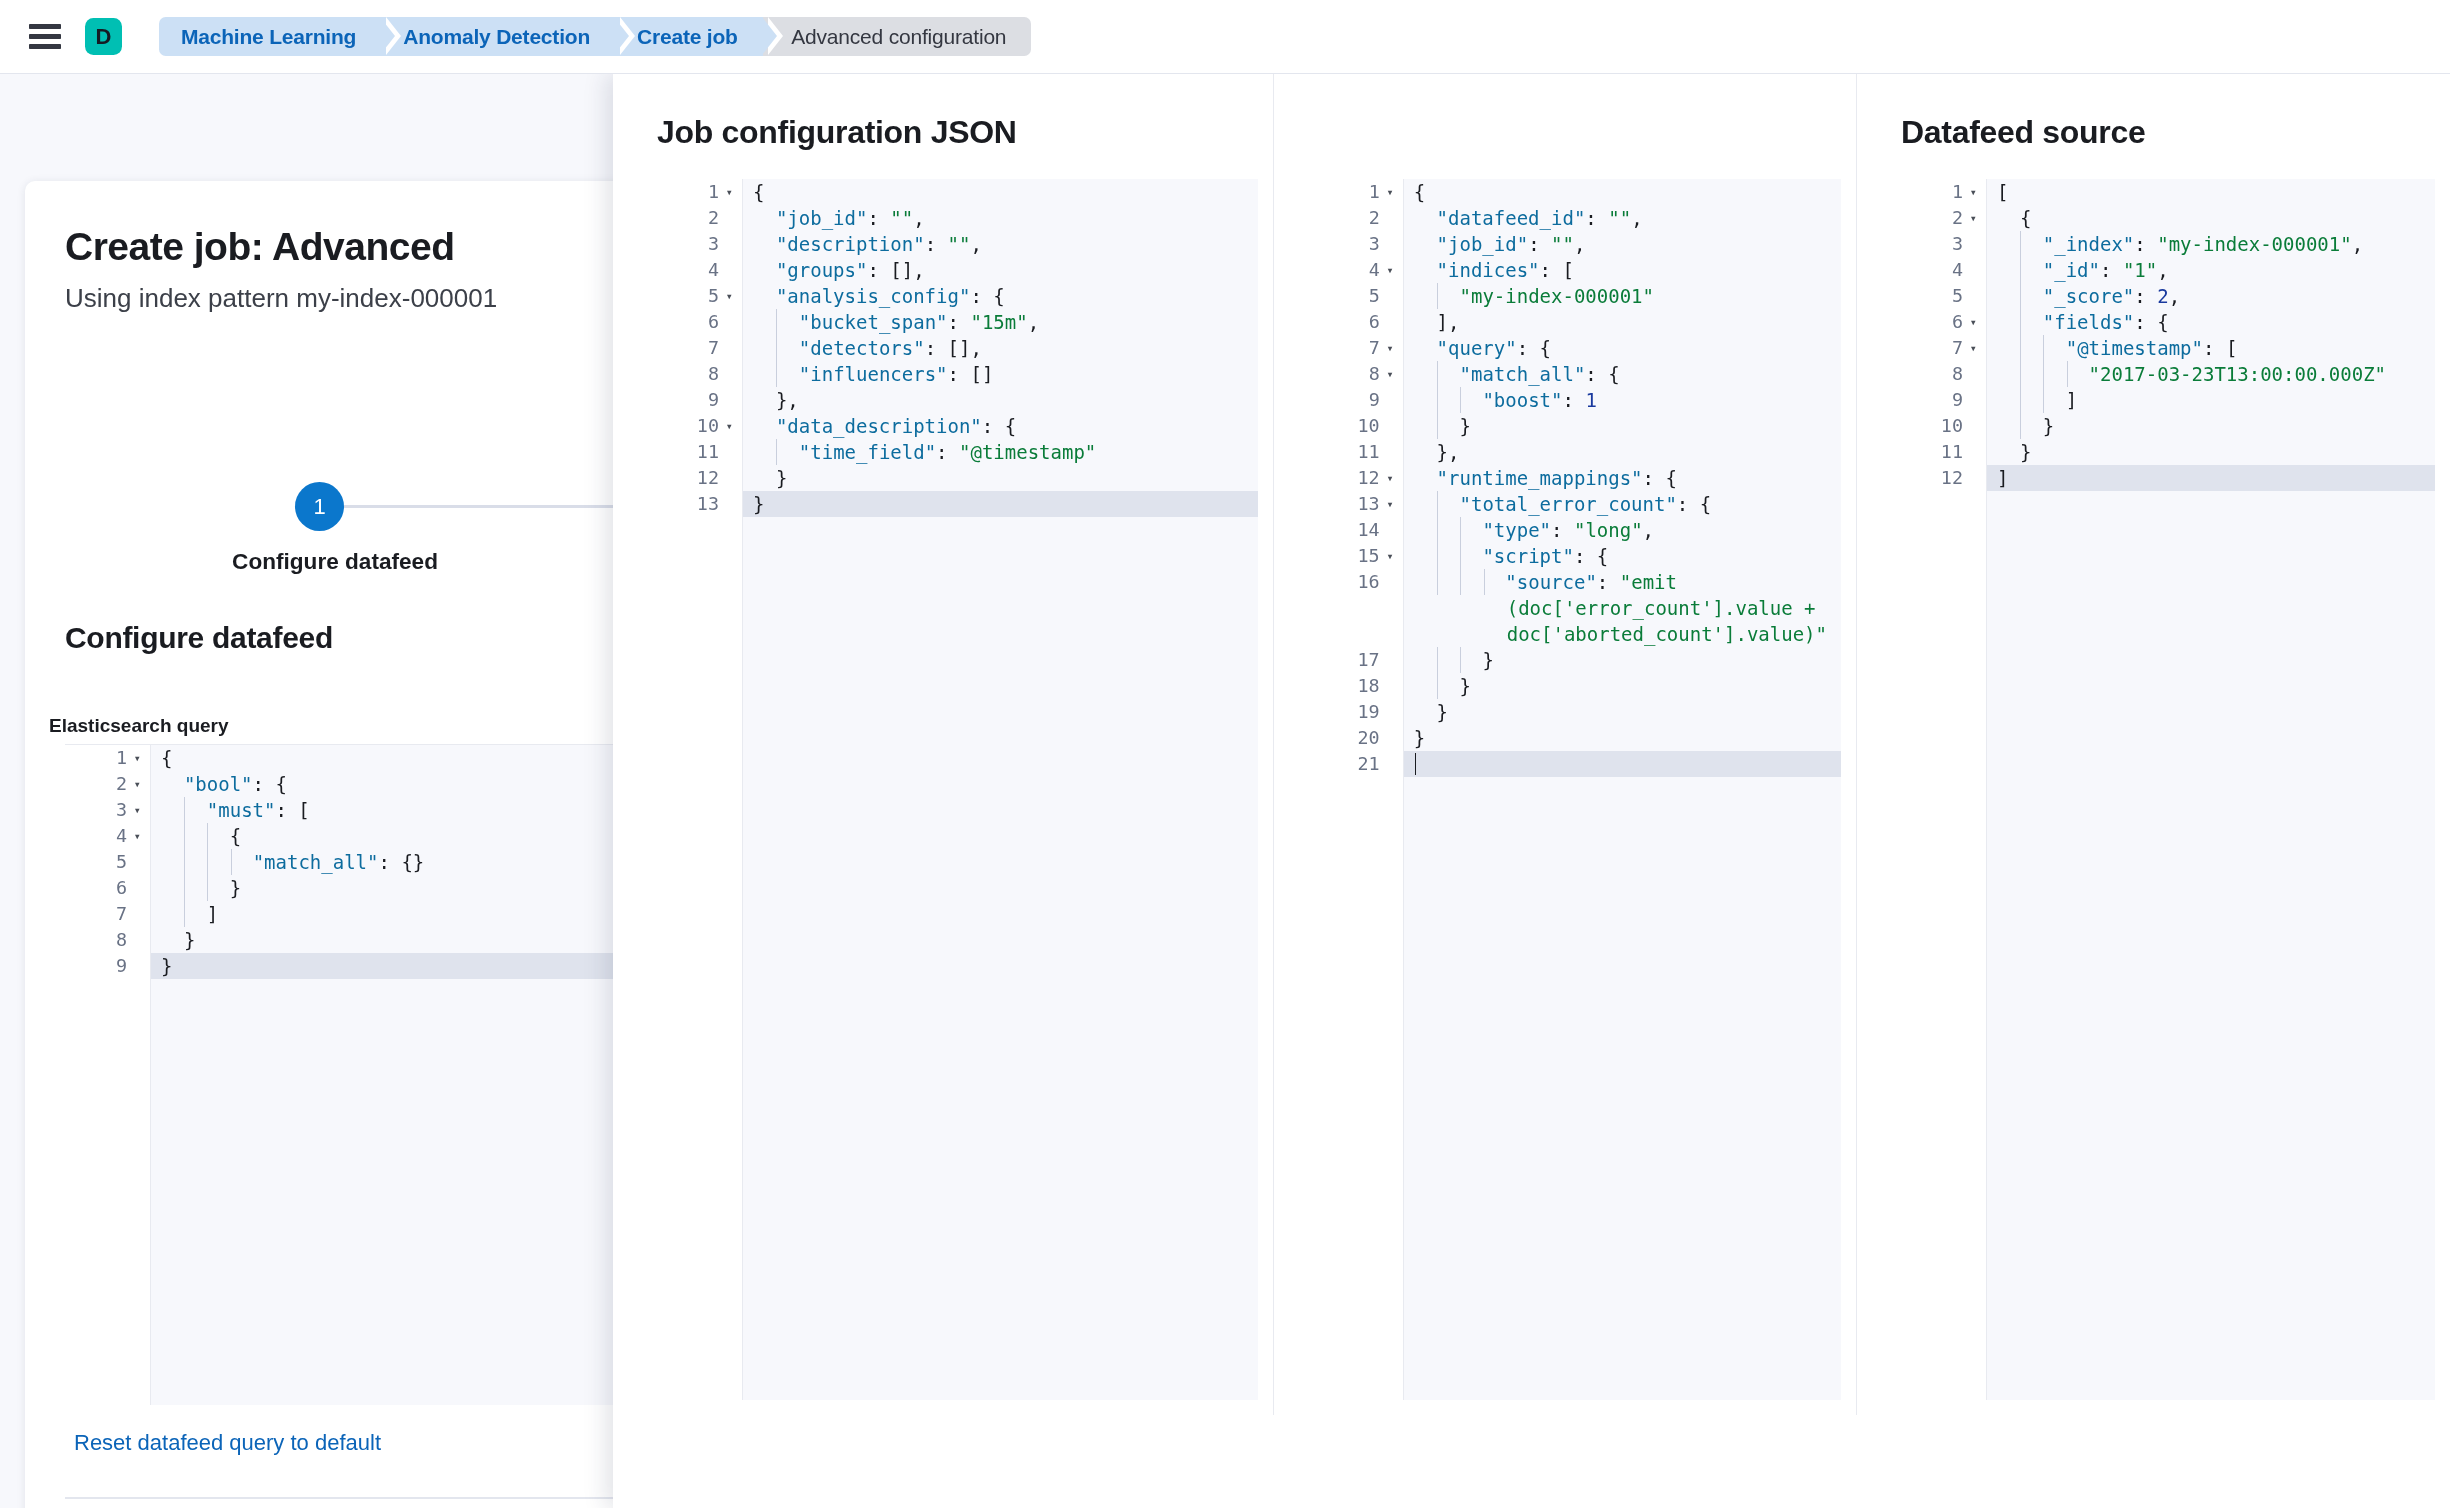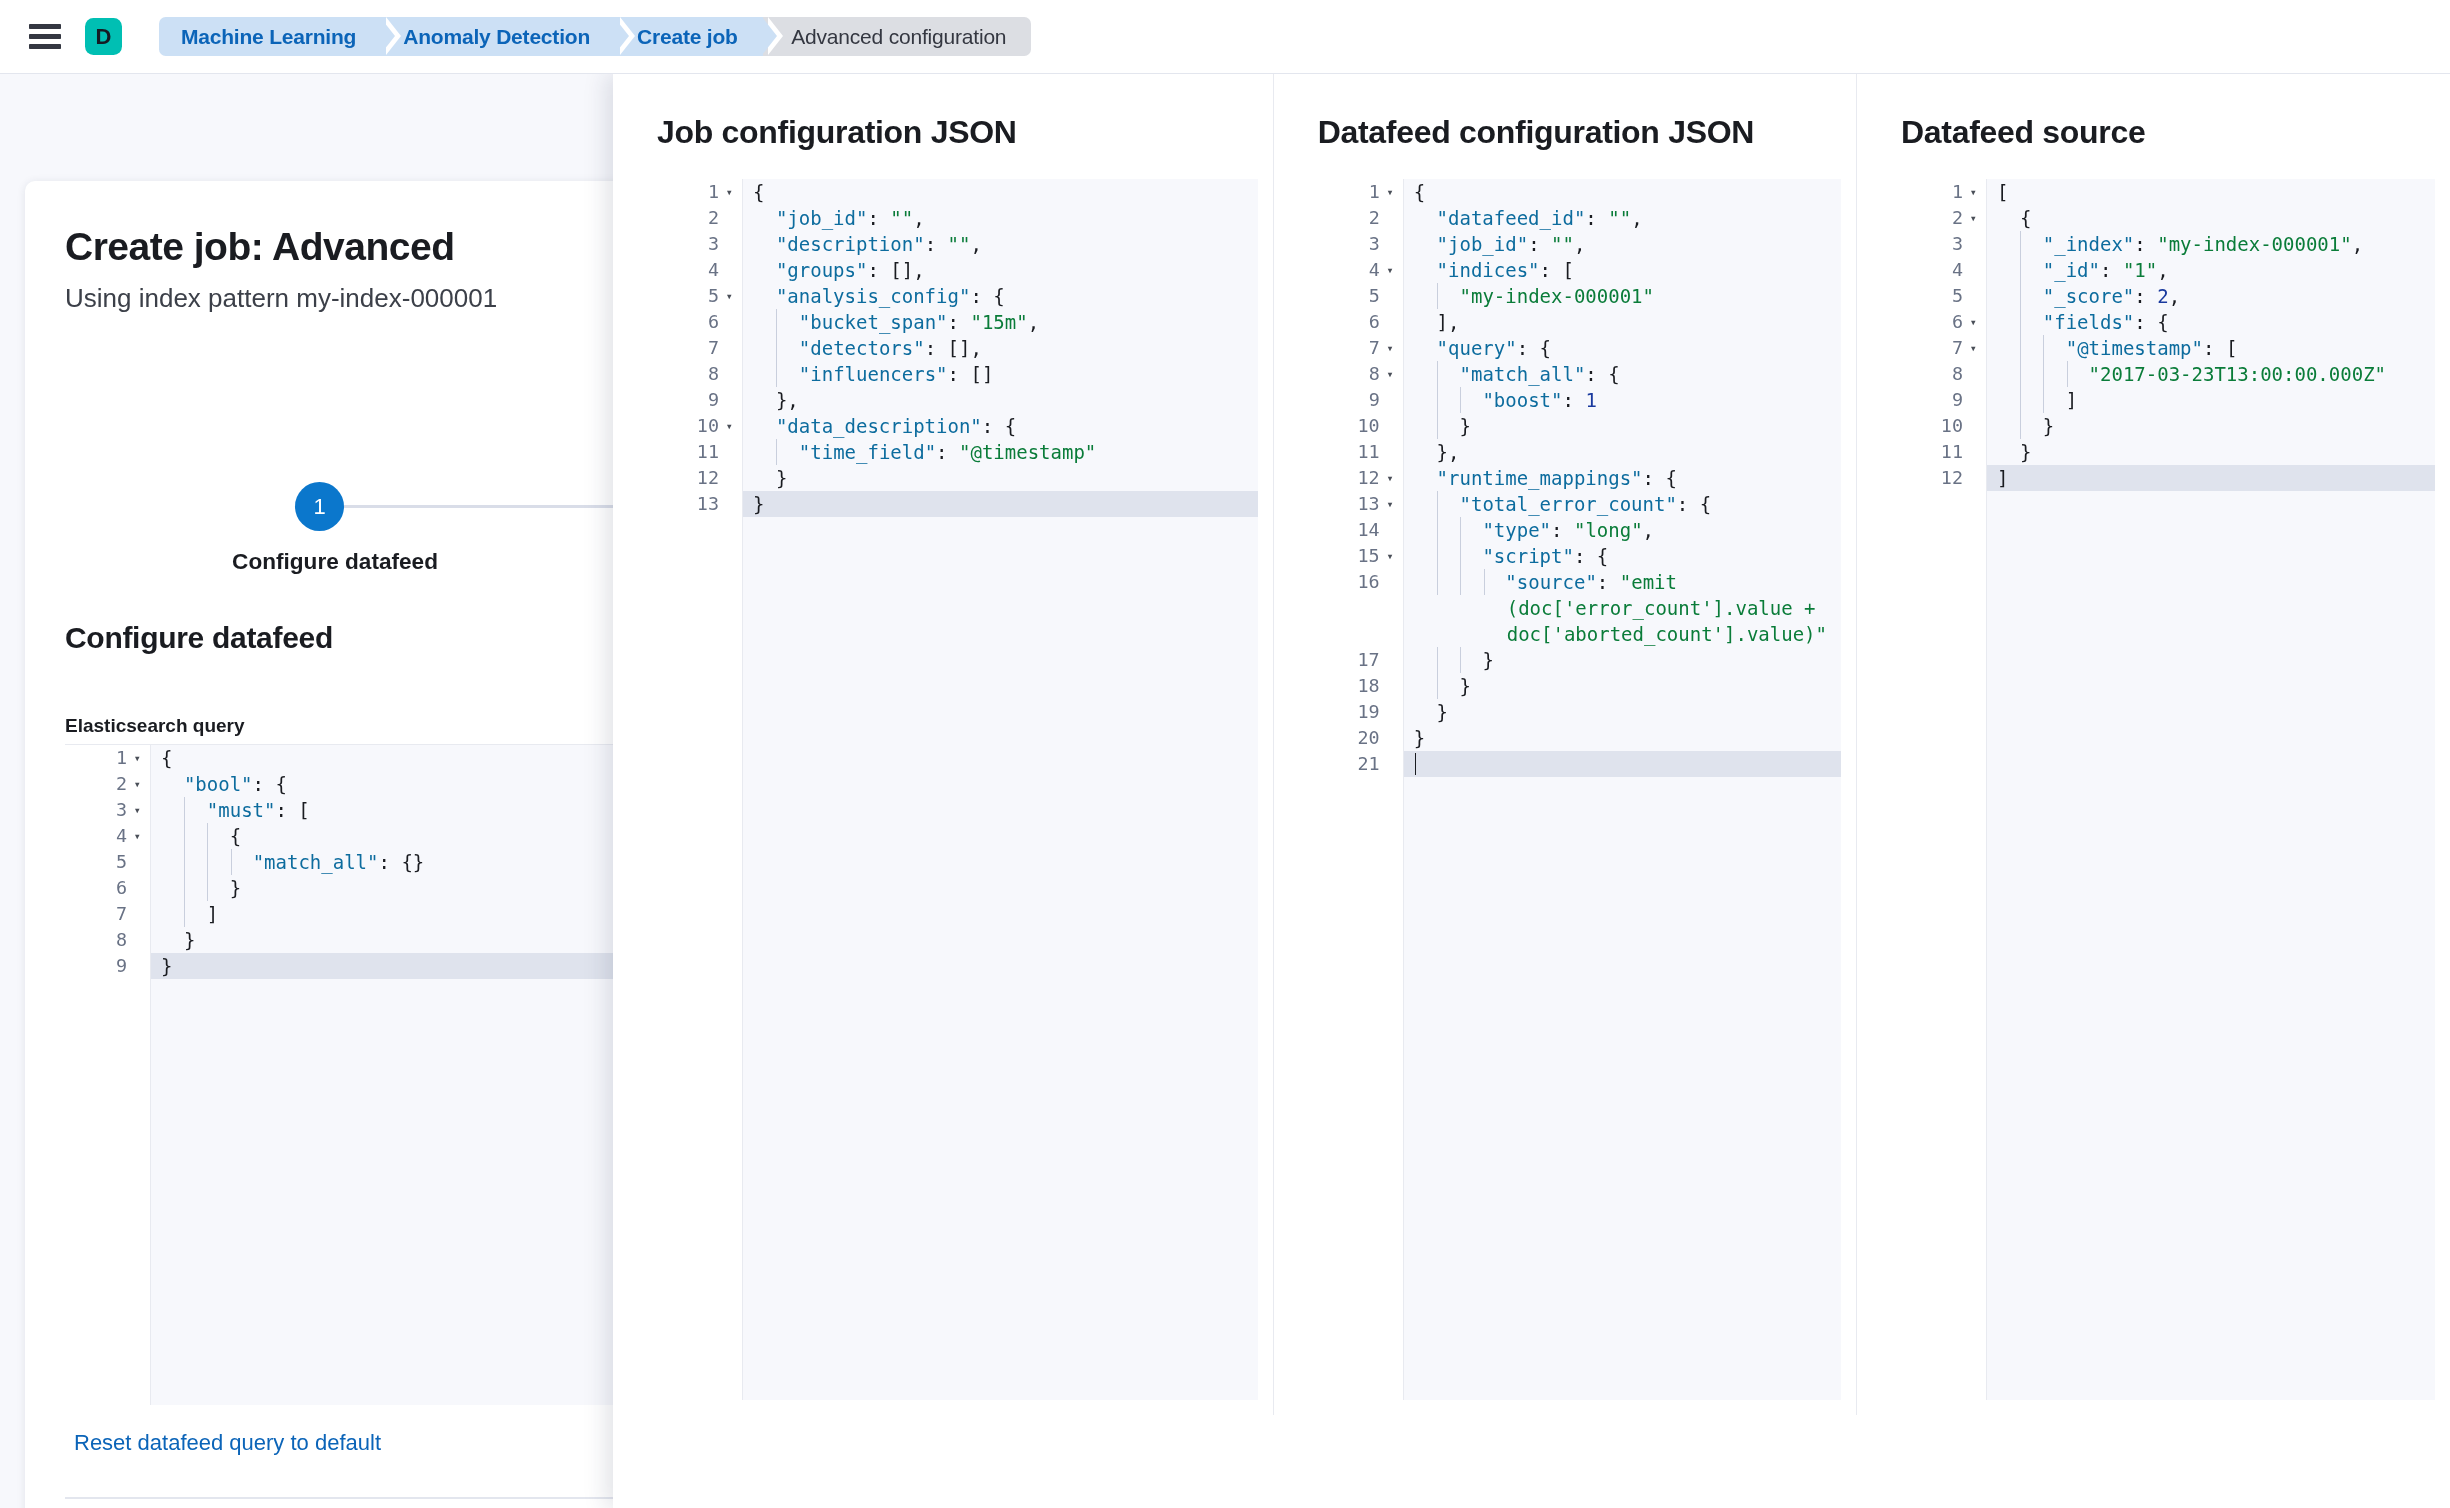--- a/index.html
+++ b/index.html
@@ -97,21 +97,21 @@
   }
   .step-label {
     position: absolute; left: 0; top: 368px; width: 620px;
     text-align: center; font-size: 22.6px; font-weight: 700; color: #1a1c21;
   }
   .section-heading {
     position: absolute; left: 40px; top: 440px;
     font-size: 30px; font-weight: 700; color: #1a1c21; letter-spacing: -0.3px;
   }
   .field-label {
-    position: absolute; left: 40px; top: 534px;
+    position: absolute; left: 24px; top: 534px;
     font-size: 19px; font-weight: 700; color: #1a1c21;
   }
 
   
   .editor {
     position: relative;
     background: #f7f8fc;
     font-family: "DejaVu Sans Mono", monospace;
     overflow: hidden;
   }
@@ -295,21 +295,20 @@
             <div class="ln-row"><span class="ln-num" style="left: -86px;">8</span><span class="guide" style="left: 33px;"></span><span class="code-line" style="left: 10px;"><span class="p"> </span><span class="p"> </span><span class="p"> </span><span class="p"> </span><span class="k">"influencers"</span><span class="p">:</span><span class="p"> </span><span class="p">[</span><span class="p">]</span></span></div>
             <div class="ln-row"><span class="ln-num" style="left: -86px;">9</span><span class="code-line" style="left: 10px;"><span class="p"> </span><span class="p"> </span><span class="p">}</span><span class="p">,</span></span></div>
             <div class="ln-row"><span class="ln-num" style="left: -86px;">10</span><span class="fold" style="left: -22px;">▾</span><span class="code-line" style="left: 10px;"><span class="p"> </span><span class="p"> </span><span class="k">"data_description"</span><span class="p">:</span><span class="p"> </span><span class="p">{</span></span></div>
             <div class="ln-row"><span class="ln-num" style="left: -86px;">11</span><span class="guide" style="left: 33px;"></span><span class="code-line" style="left: 10px;"><span class="p"> </span><span class="p"> </span><span class="p"> </span><span class="p"> </span><span class="k">"time_field"</span><span class="p">:</span><span class="p"> </span><span class="s">"@timestamp"</span></span></div>
             <div class="ln-row"><span class="ln-num" style="left: -86px;">12</span><span class="code-line" style="left: 10px;"><span class="p"> </span><span class="p"> </span><span class="p">}</span></span></div>
             <div class="ln-row active"><span class="ln-num" style="left: -86px;">13</span><span class="code-line" style="left: 10px;"><span class="p">}</span></span></div>
           </div>
         </div>
       </div>
       <div class="col" style="width: 595px;">
-        <div class="col-title">Datafeed configuration JSON</div>
         <div class="editor col-editor">
           <div class="gutter"></div>
           <div class="code-area">
             <div class="ln-row"><span class="ln-num" style="left: -86px;">1</span><span class="fold" style="left: -22px;">▾</span><span class="code-line" style="left: 10px;"><span class="p">{</span></span></div>
             <div class="ln-row"><span class="ln-num" style="left: -86px;">2</span><span class="code-line" style="left: 10px;"><span class="p"> </span><span class="p"> </span><span class="k">"datafeed_id"</span><span class="p">:</span><span class="p"> </span><span class="s">""</span><span class="p">,</span></span></div>
             <div class="ln-row"><span class="ln-num" style="left: -86px;">3</span><span class="code-line" style="left: 10px;"><span class="p"> </span><span class="p"> </span><span class="k">"job_id"</span><span class="p">:</span><span class="p"> </span><span class="s">""</span><span class="p">,</span></span></div>
             <div class="ln-row"><span class="ln-num" style="left: -86px;">4</span><span class="fold" style="left: -22px;">▾</span><span class="code-line" style="left: 10px;"><span class="p"> </span><span class="p"> </span><span class="k">"indices"</span><span class="p">:</span><span class="p"> </span><span class="p">[</span></span></div>
             <div class="ln-row"><span class="ln-num" style="left: -86px;">5</span><span class="guide" style="left: 33px;"></span><span class="code-line" style="left: 10px;"><span class="p"> </span><span class="p"> </span><span class="p"> </span><span class="p"> </span><span class="s">"my-index-000001"</span></span></div>
             <div class="ln-row"><span class="ln-num" style="left: -86px;">6</span><span class="code-line" style="left: 10px;"><span class="p"> </span><span class="p"> </span><span class="p">]</span><span class="p">,</span></span></div>
             <div class="ln-row"><span class="ln-num" style="left: -86px;">7</span><span class="fold" style="left: -22px;">▾</span><span class="code-line" style="left: 10px;"><span class="p"> </span><span class="p"> </span><span class="k">"query"</span><span class="p">:</span><span class="p"> </span><span class="p">{</span></span></div>

